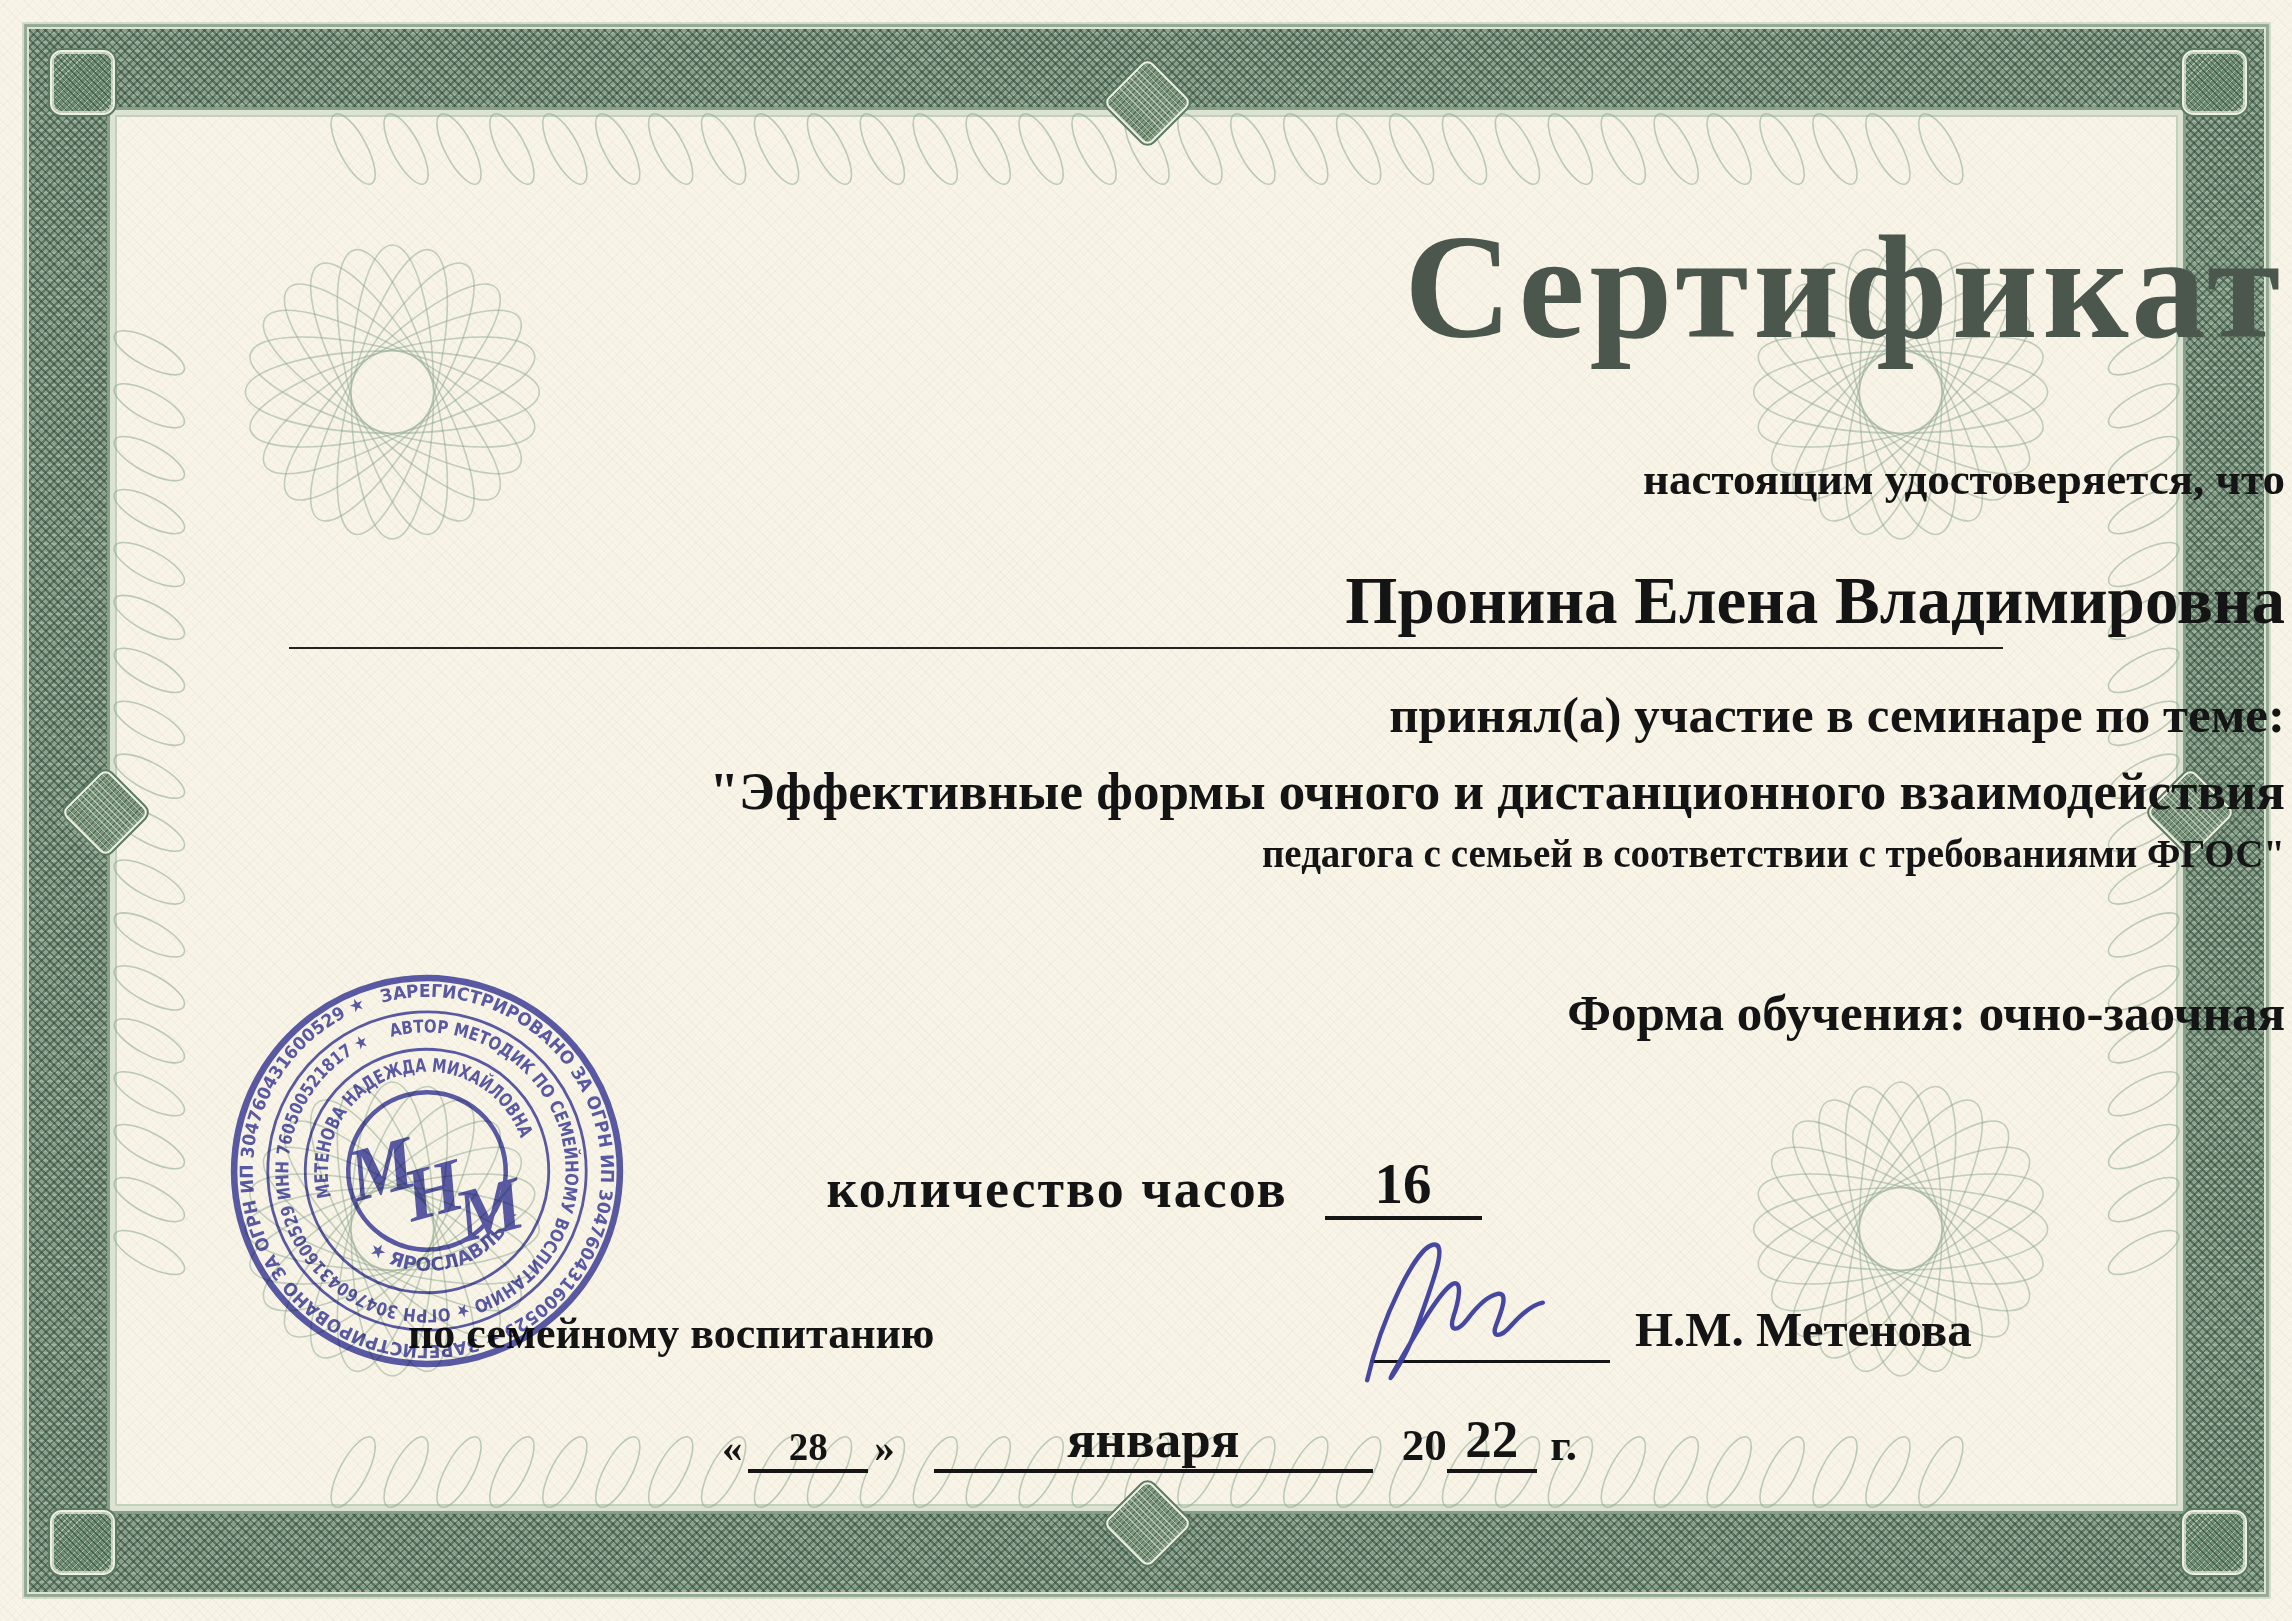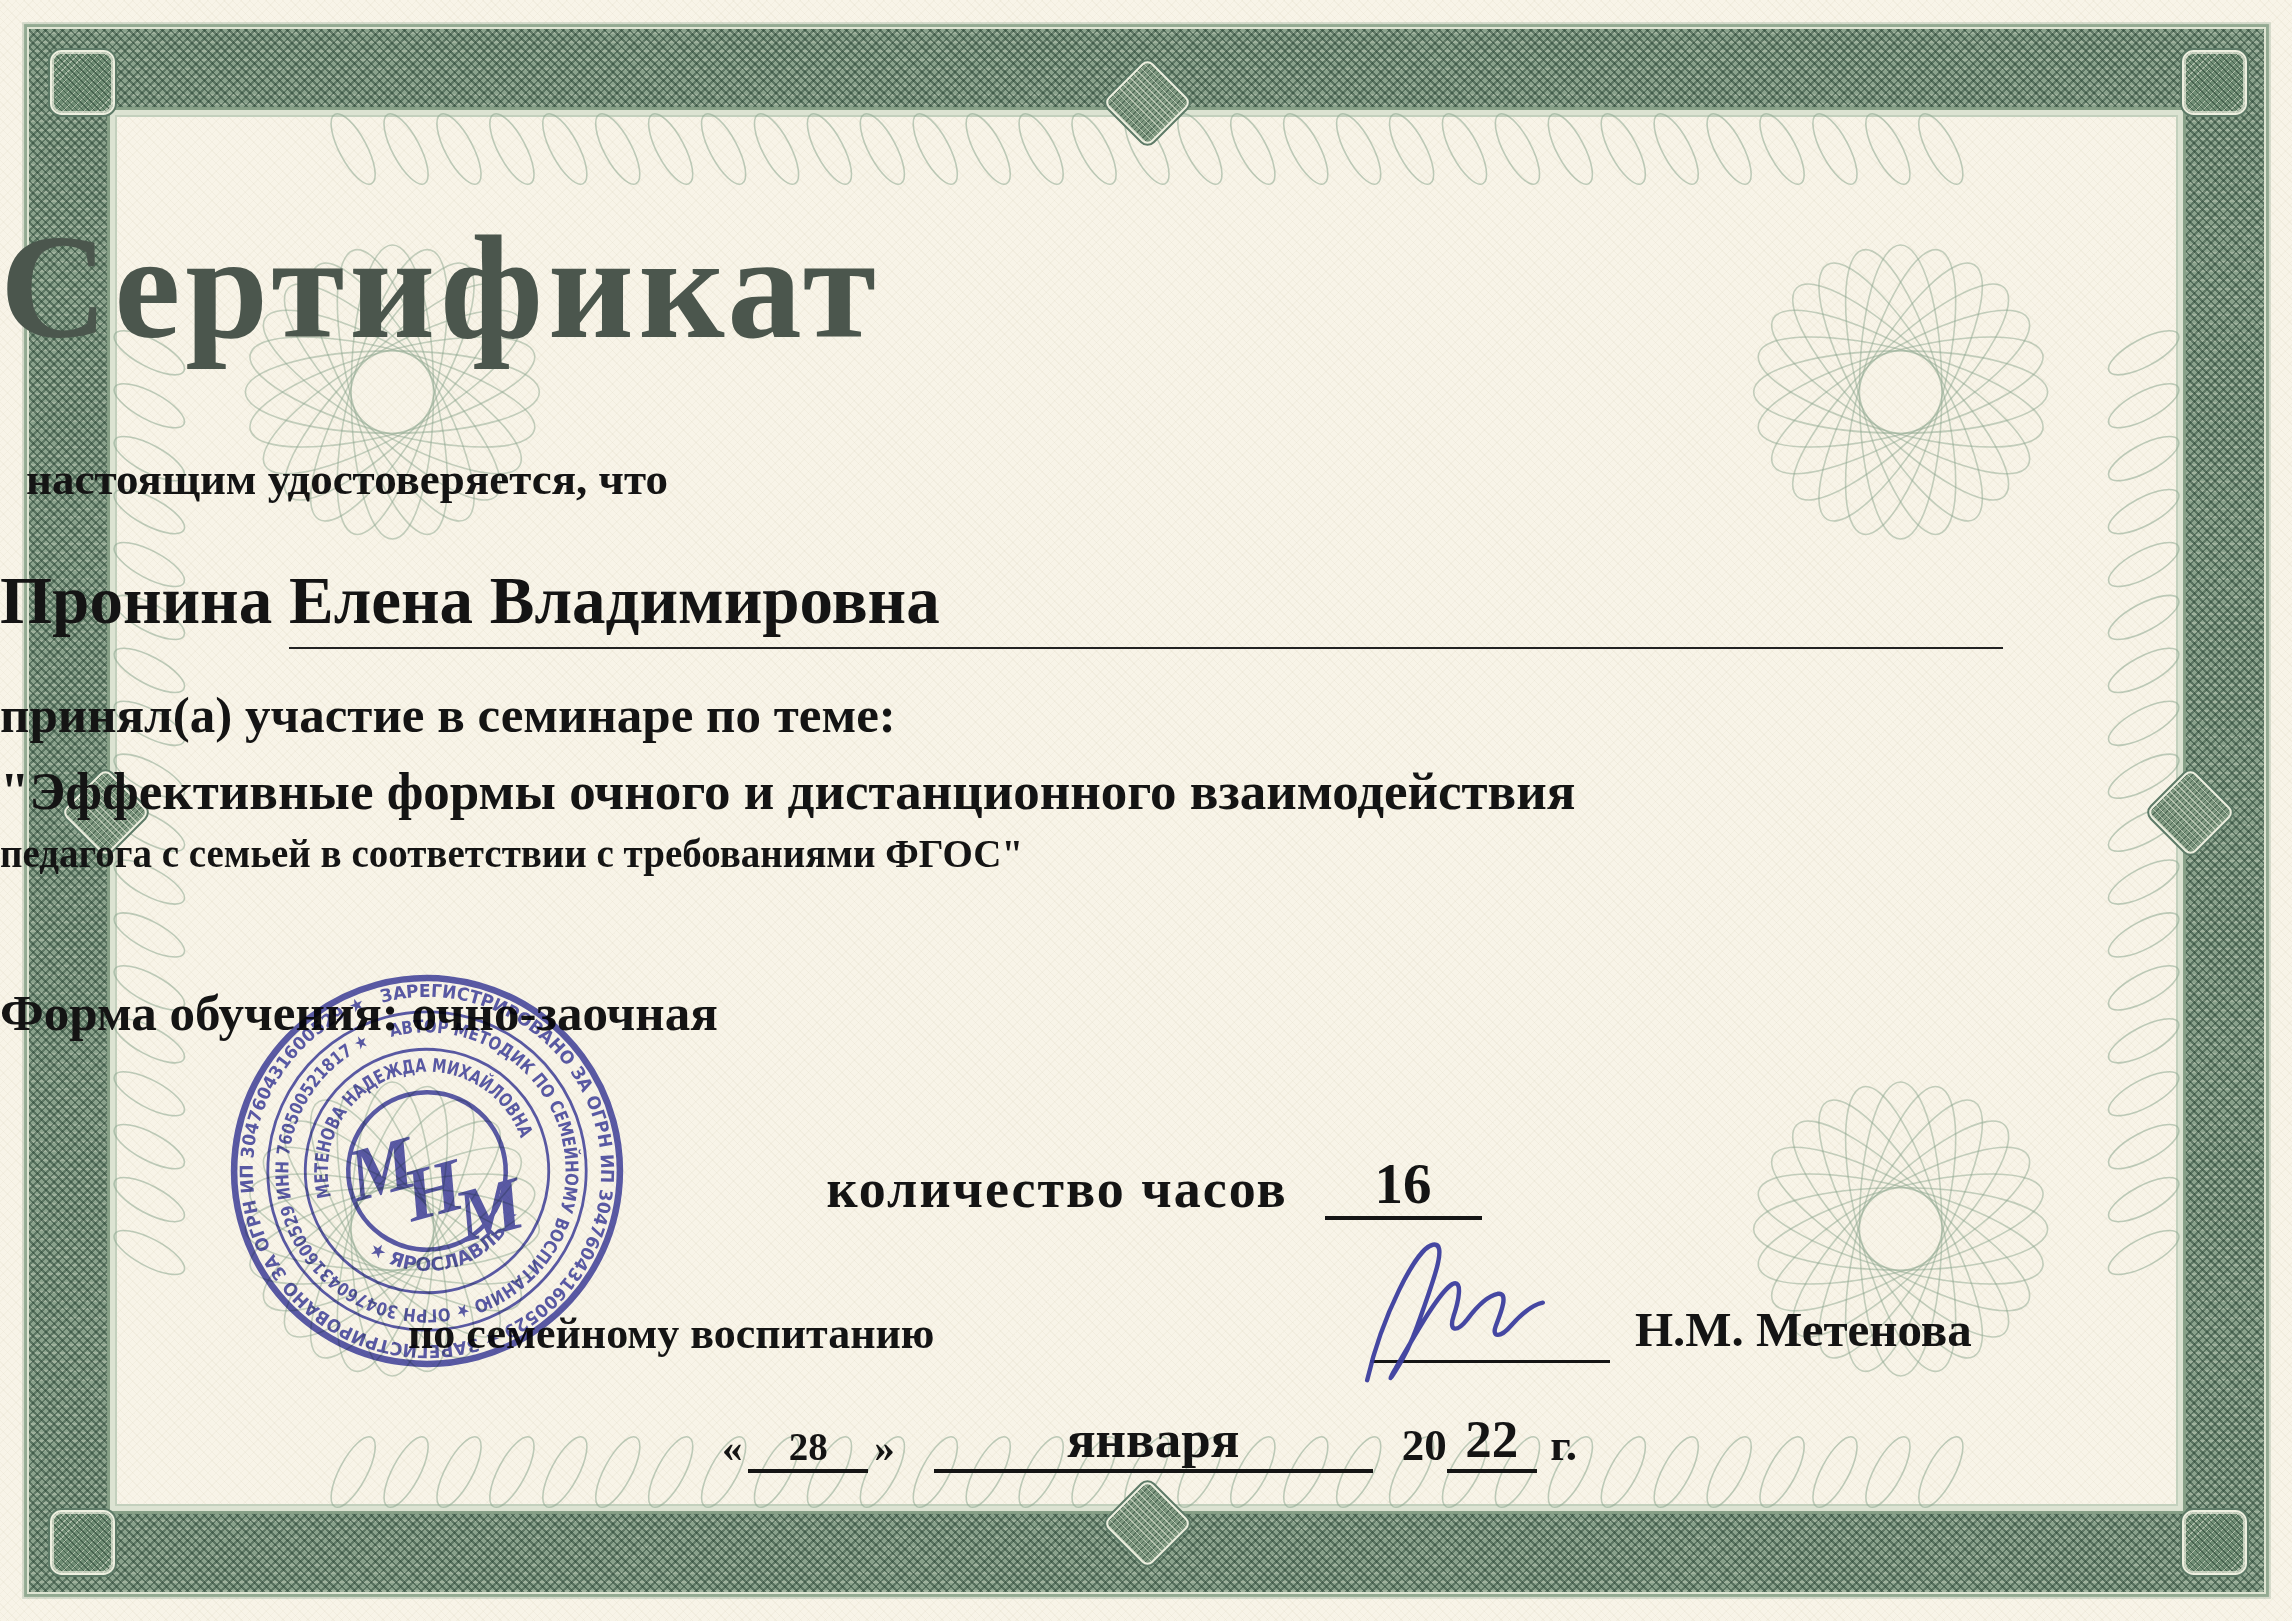--- a/index.html
+++ b/index.html
@@ -45,21 +45,21 @@
     position:absolute;width:59px;height:59px;z-index:4;
     transform:rotate(45deg);
     background-color:#7d977f;
     background-image:
       repeating-linear-gradient(0deg, rgba(238,240,224,.55) 0 1px, transparent 1px 4.9px),
       repeating-linear-gradient(90deg, rgba(32,58,43,.45) 0 1px, transparent 1px 3.9px);
     border:2.9px solid #eef0e0;border-radius:7.8px;
     box-shadow:0 0 0 2px #5d7a67;
   }
   
-  .tx{position:absolute;left:0;right:8px;text-align:left;color:#141414;z-index:5;}
+  .tx{position:absolute;left:0;right:8px;text-align:right;color:#141414;z-index:5;}
   .title{top:201px;font-size:149px;font-weight:700;letter-spacing:4.9px;color:#4b564d;}
   .intro{top:453px;font-size:45px;font-weight:700;padding-left:26px;}
   .recipient{top:562px;font-size:67px;font-weight:700;}
   .rule{position:absolute;border-top:2.9px solid #222;z-index:5;}
   .name-rule{left:289px;width:1714px;top:647px;}
   .participation{top:686px;font-size:51px;font-weight:700;}
   .topic1{top:761px;font-size:53px;font-weight:700;}
   .topic2{top:831px;font-size:39px;font-weight:700;}
   .form-line{top:984px;font-size:51px;font-weight:700;}
   .hours-row{position:absolute;left:0;right:0;top:1151px;display:flex;justify-content:center;align-items:flex-end;gap:37px;z-index:5;margin-left:15px;}

